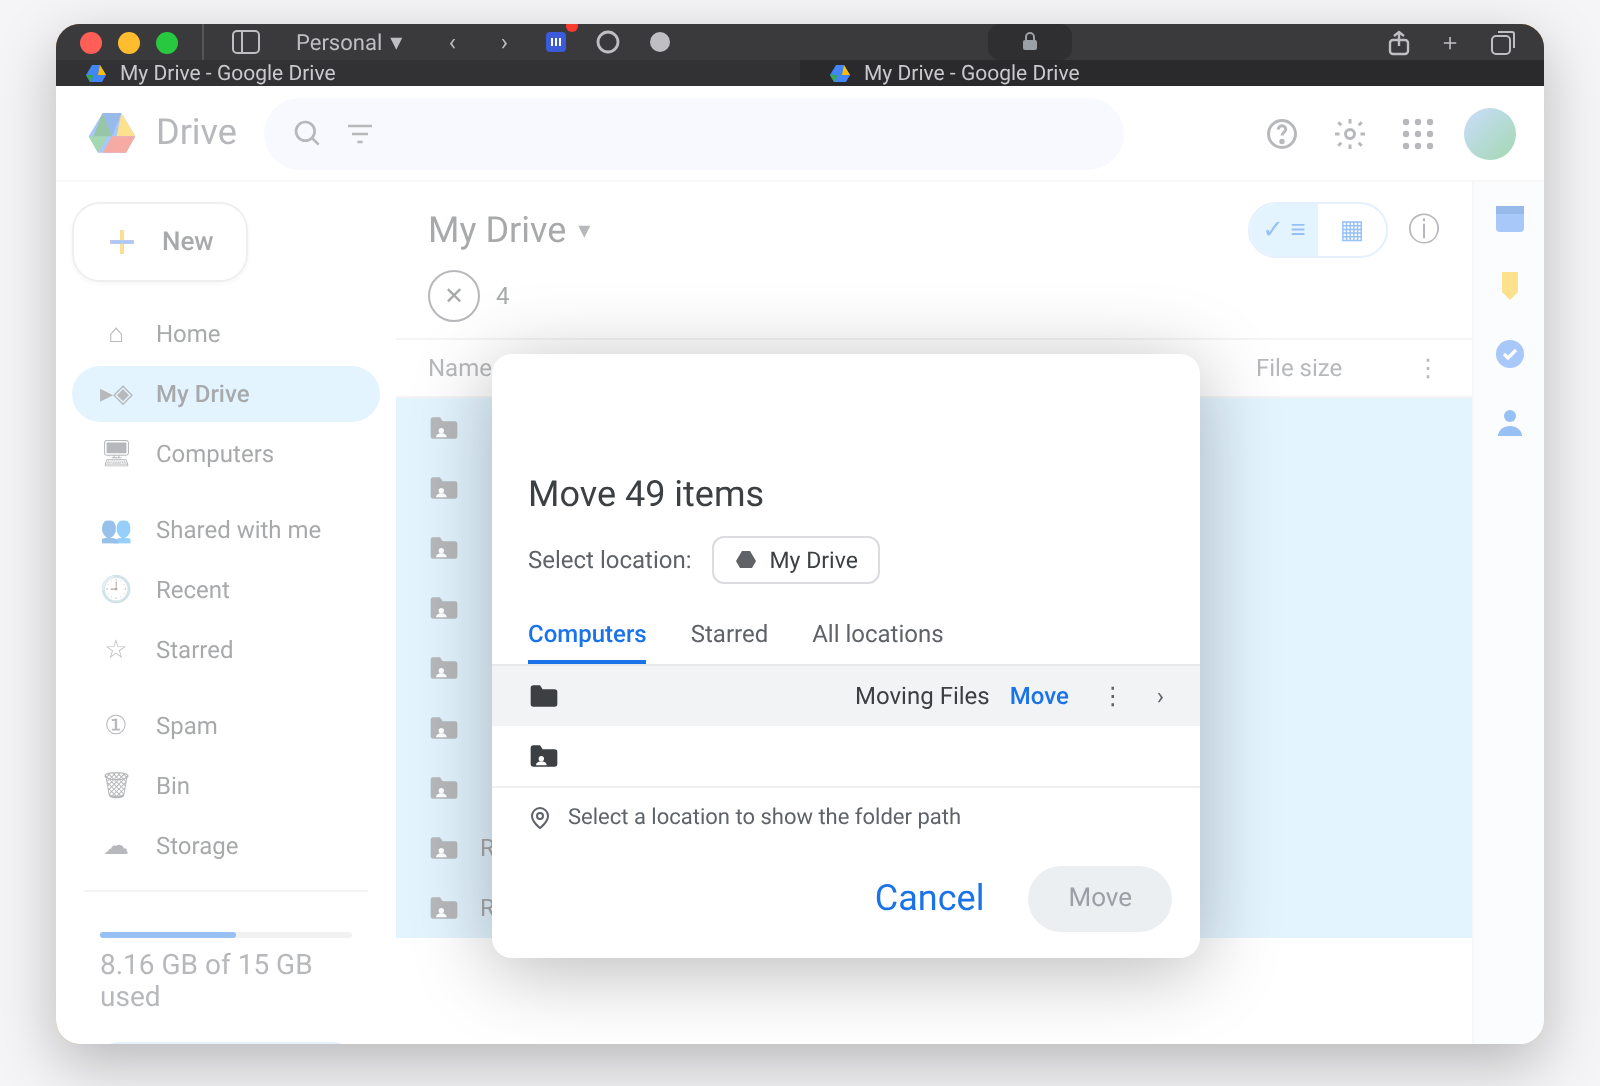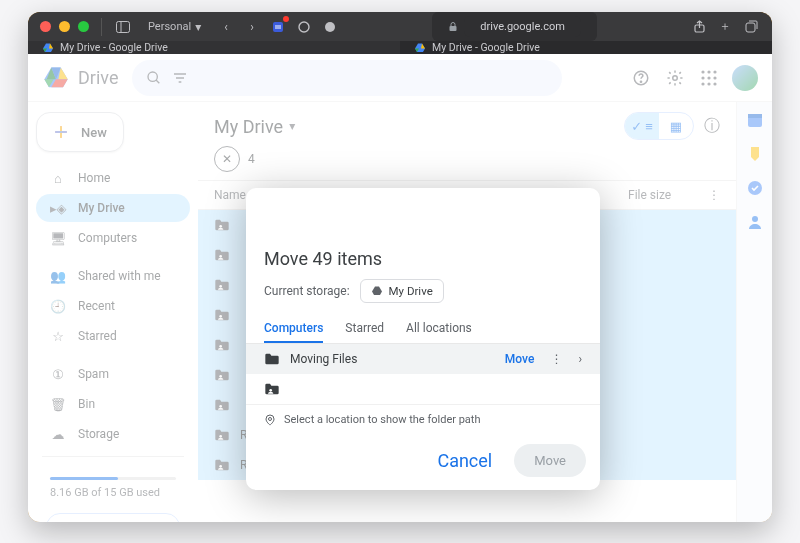--- a/index.html
+++ b/index.html
@@ -50,21 +50,21 @@
     display:flex;align-items:center;gap:10px;padding:0 14px;font-size:13px;font-weight:500;
     box-shadow:0 1px 2px rgba(0,0,0,.08); margin-bottom:10px; cursor:pointer;
   }
   .nav-item{
     height:28px;border-radius:14px;display:flex;align-items:center;gap:12px;
     padding:0 14px;font-size:12px;color:#3c4043;cursor:pointer;
   }
   .nav-item.active{background:#c2e7ff;font-weight:500;}
   .nav-ico{width:16px;text-align:center;color:#5f6368;font-size:13px;}
   .nav-sep{height:1px;background:#e4e4e4;margin:6px 6px;}
-  .quota{padding:6px 14px;font-size:11px;color:#5f6368;}
+  .quota{padding:6px 14px;font-size:14px;color:#5f6368;}
   .quota-bar{height:3px;background:#e0e0e0;border-radius:2px;margin:6px 0;position:relative;}
   .quota-bar::after{content:"";position:absolute;left:0;top:0;bottom:0;width:54%;background:#1a73e8;border-radius:2px;}
   .storage-btn{
     margin:6px 10px;border:1px solid #c7dcff;color:#1a73e8;font-size:11px;
     height:28px;border-radius:14px;display:flex;align-items:center;justify-content:center;cursor:pointer;
   }
 
   .main{flex:1;display:flex;flex-direction:column;position:relative;min-width:0;}
   .crumb-row{display:flex;align-items:center;padding:10px 16px 6px;gap:10px;}
   .crumb{font-size:18px;color:#3c4043;display:flex;align-items:center;gap:6px;}
@@ -111,21 +111,21 @@
     border-radius:10px;box-shadow:0 6px 40px rgba(0,0,0,.28);display:flex;flex-direction:column;
     overflow:hidden;
   }
   .m-title{font-size:18px;color:#3c4043;padding:16px 18px 4px;margin-top:44px;}
   .m-loc{display:flex;align-items:center;gap:10px;padding:6px 18px 12px;font-size:12px;color:#5f6368;}
   .loc-chip{border:1px solid #dadce0;border-radius:6px;height:24px;display:flex;align-items:center;gap:6px;padding:0 10px;font-size:11.5px;color:#3c4043;}
   .m-tabs{display:flex;gap:22px;padding:0 18px;font-size:12px;color:#5f6368;border-bottom:1px solid #e8e8e8;}
   .m-tab{padding:6px 0;cursor:pointer;}
   .m-tab.active{color:#1a73e8;border-bottom:2px solid #1a73e8;font-weight:500;}
   .m-list{flex:1;}
-  .m-row{height:30px;display:flex;align-items:center;gap:10px;padding:0 18px;font-size:12px;color:#3c4043;}
+  .m-row{height:30px;display:flex;align-items:center;gap:10px;padding:0 18px;font-size:12px;color:#3c4043;text-align:right;}
   .m-row.sel{background:#f1f3f4;}
   .m-row .mname{flex:1;}
   .m-move-link{color:#1a73e8;font-weight:500;}
   .m-hint{display:flex;align-items:center;gap:8px;padding:8px 18px;font-size:11px;color:#5f6368;border-top:1px solid #f0f0f0;}
   .m-actions{display:flex;justify-content:flex-end;gap:8px;padding:10px 14px 14px;}
   .btn-txt{color:#1a73e8;background:none;border:none;font-size:18px;padding:6px 14px;cursor:pointer;}
   .btn-move{background:#eceff1;color:#9aa0a6;border:none;font-size:13px;padding:7px 20px;border-radius:18px;}
 
   svg{display:block;}
 </style>
@@ -166,21 +166,20 @@
       <svg width="12" height="12">
           <circle cx="6" cy="6" r="5" fill="#bfbfc3"></circle>
         </svg>
     </div>
     <div class="addr">
       <span>
         <svg width="10" height="10">
             <rect x="1.5" y="4" width="7" height="5" rx="1" fill="#9aa0a6"></rect>
             <path d="M3 4V2.5a2 2 0 014 0V4" fill="none" stroke="#9aa0a6"></path>
           </svg>
-        <span>drive.google.com</span>
       </span>
     </div>
     <div class="chrome-ico">
       <svg width="13" height="13" viewBox="0 0 13 13" fill="none" stroke="#bfbfc3" stroke-width="1.2">
           <path d="M6.5 1v7M4 3l2.5-2L9 3"></path>
           <rect x="2" y="5" width="9" height="7" rx="1.5"></rect>
         </svg>
     </div>
     <div class="chrome-ico">＋</div>
     <div class="chrome-ico">
@@ -504,21 +503,21 @@
         <div style="flex:1"></div>
 
       </div>
     </div>
 
     <div class="scrim"></div>
 
     <div class="modal">
       <div class="m-title">Move 49 items</div>
       <div class="m-loc">
-        <span>Current storage:</span>
+        <span>Select location:</span>
         <div class="loc-chip">
           <svg width="12" height="12" viewBox="0 0 24 24">
               <path d="M8 3h8l6 10-4 7H6l-4-7z" fill="#5f6368"></path>
             </svg>
           <span>My Drive</span>
         </div>
       </div>
       <div class="m-tabs">
         <div class="m-tab active">Computers</div>
         <div class="m-tab">Starred</div>

